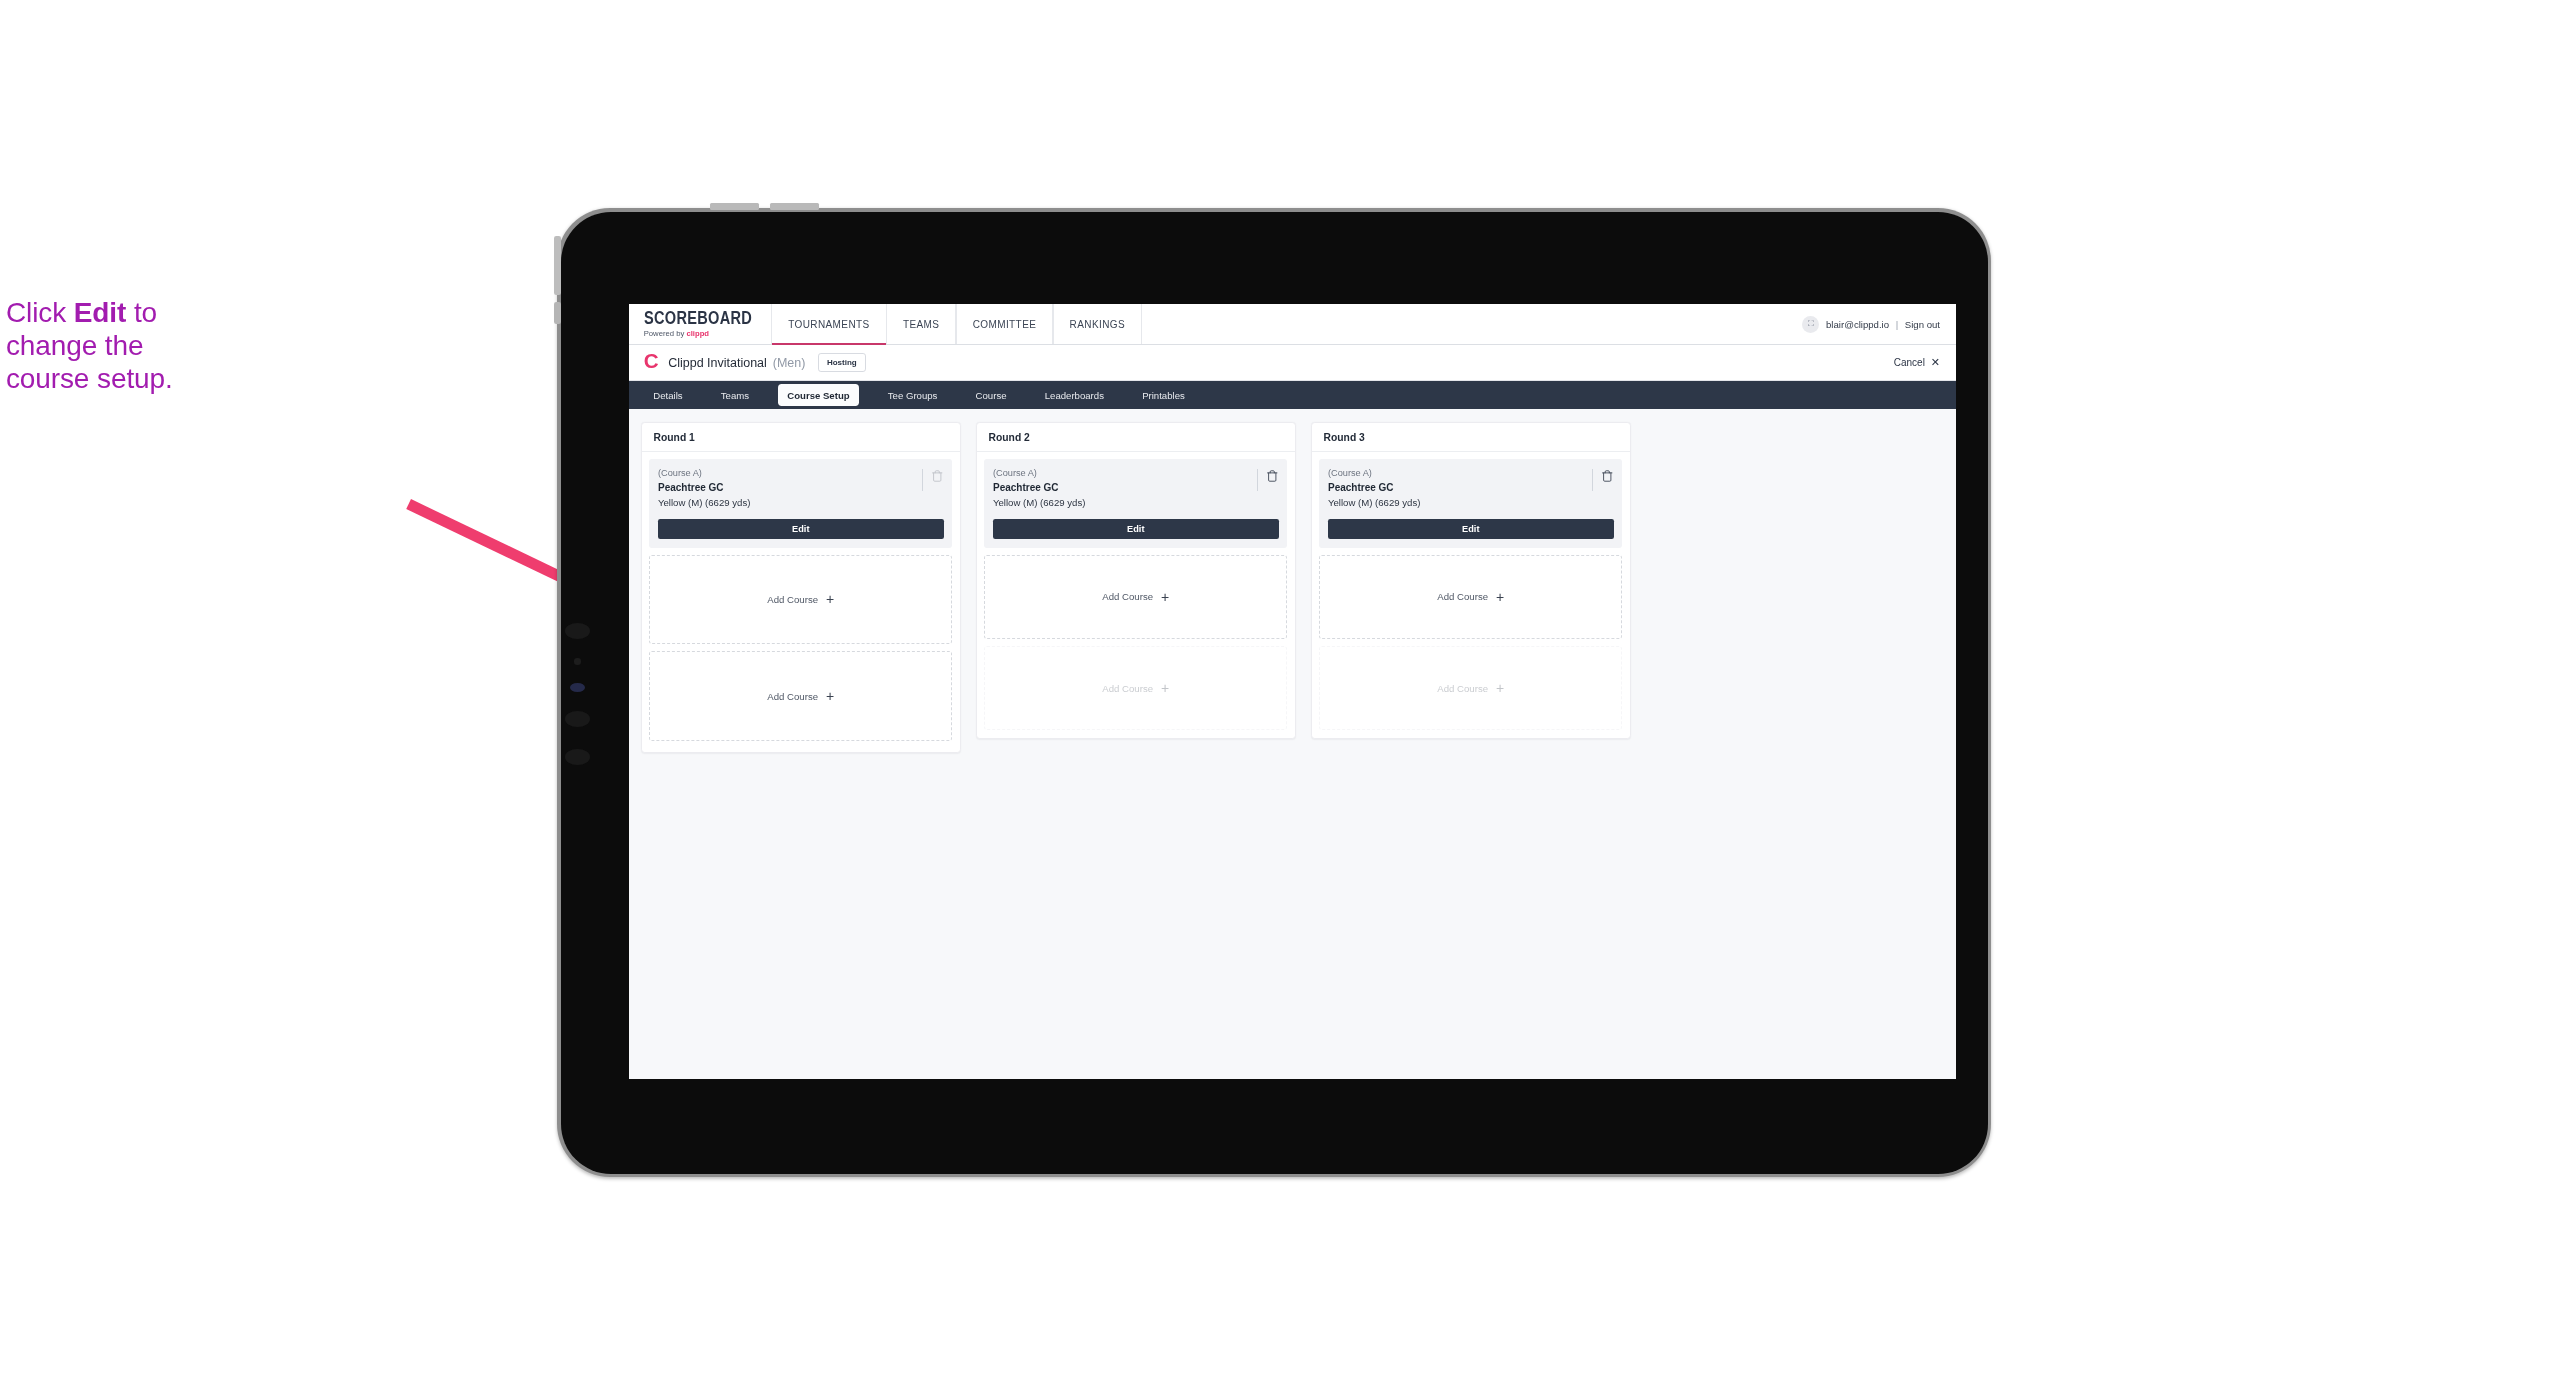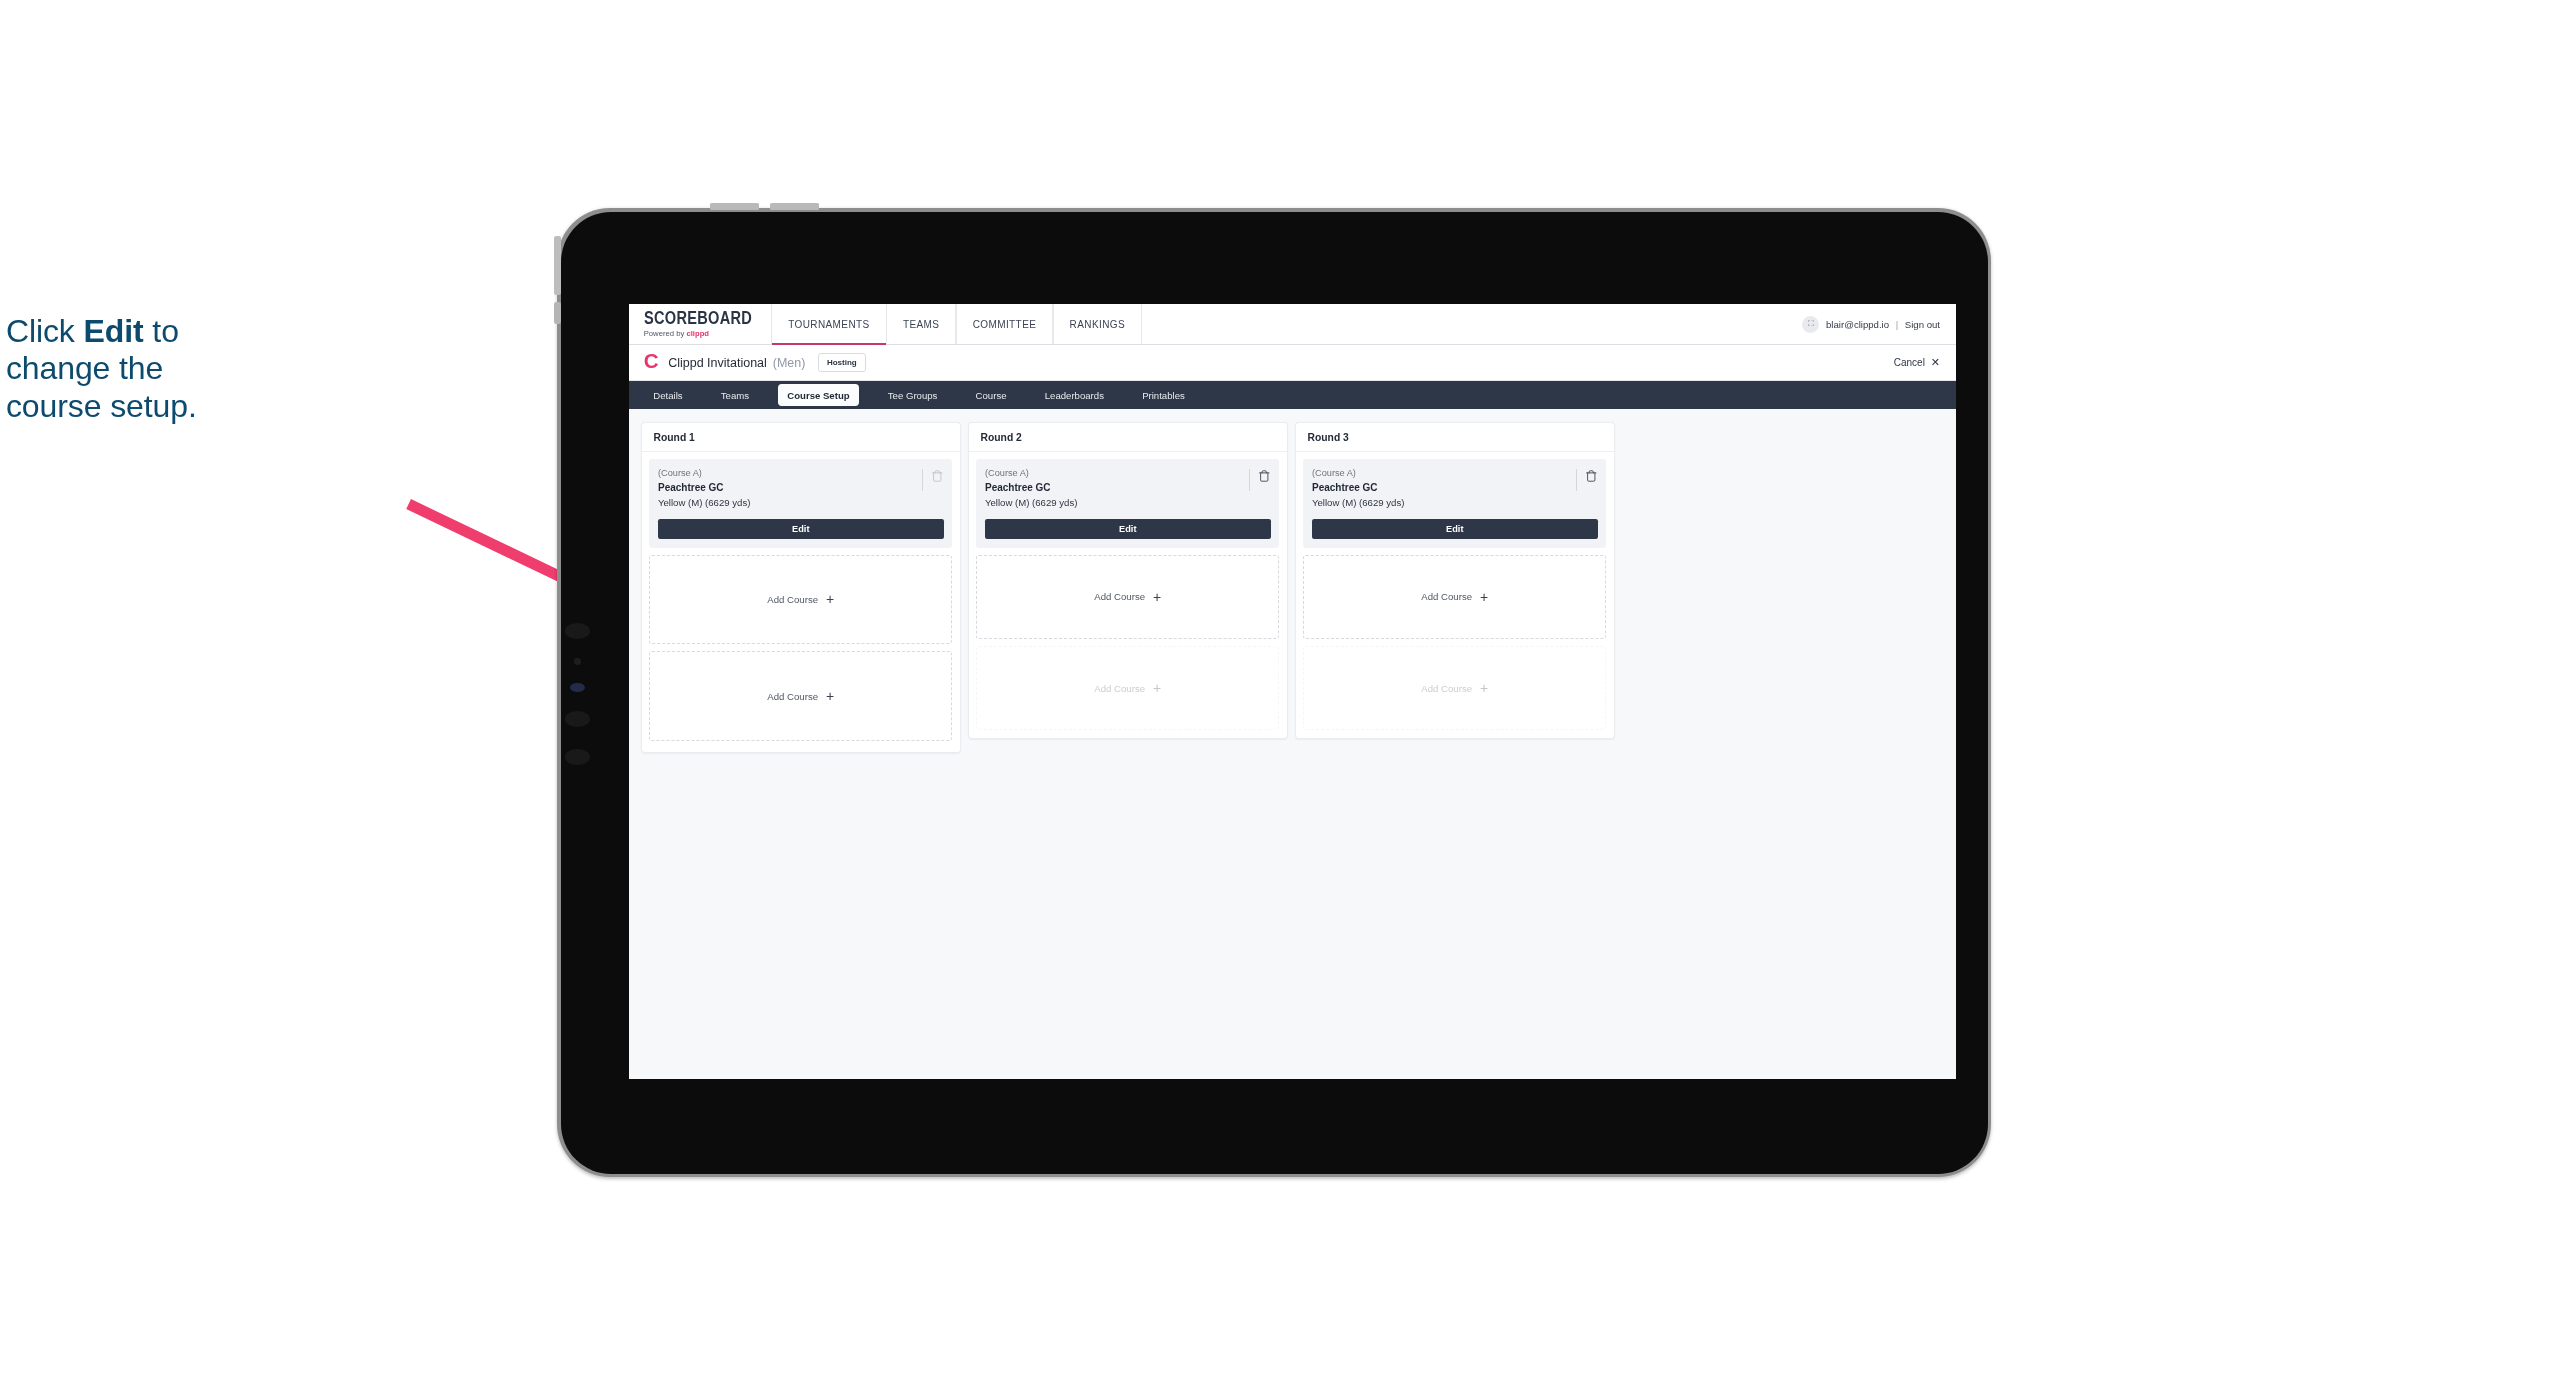--- a/index.html
+++ b/index.html
@@ -7,25 +7,25 @@
     width:2576px;height:1386px;
     background:#ffffff;
     font-family:"Liberation Sans", sans-serif;
     overflow:hidden;
     position:relative;
   }
 
   
   #annotation{
     position:absolute;
-    left:5.9px; top:313px;
+    left:5.9px; top:297px;
     width:383px;
-    font-size:32px;
+    font-size:28px;
     line-height:1.17;
-    color:#0c4a6e;
+    color:#a21caf;
     font-family:"Liberation Sans", sans-serif;
     letter-spacing:-0.1px;
   }
   #annotation b{font-weight:700;}
   #arrow-svg{position:absolute;left:368px;top:471px;width:309px;height:169px;}
 
   
   #tablet-outer{
     position:absolute;
     left:557px; top:208px;
@@ -128,21 +128,21 @@
   #tabbar{
     height:28px;background:#2d3748;display:flex;align-items:center;
     padding-left:14.7px;gap:19px;
   }
   .tab{
     font-size:9.6px;color:#e8eaee;padding:5.2px 9.6px;border-radius:3.7px;cursor:pointer;white-space:nowrap;
   }
   .tab.active{background:#fbfcfd;color:#1f2733;font-weight:700;}
 
   
-  #content{padding:13.2px 0 0 11.8px;display:flex;gap:7px;align-items:flex-start;}
+  #content{padding:13.2px 0 0 11.8px;display:flex;gap:15px;align-items:flex-start;}
   .round-col{
     width:318px;background:#ffffff;
     border:0.7px solid #ececf0;border-radius:3.7px;
     box-shadow:0 0.7px 1.5px rgba(20,25,35,.05);
     overflow:hidden;
   }
   .round-head{
     padding:8.8px 0 8px 11.8px;font-size:10.3px;font-weight:700;color:#232b38;
     border-bottom:0.7px solid #eceef1;
   }

